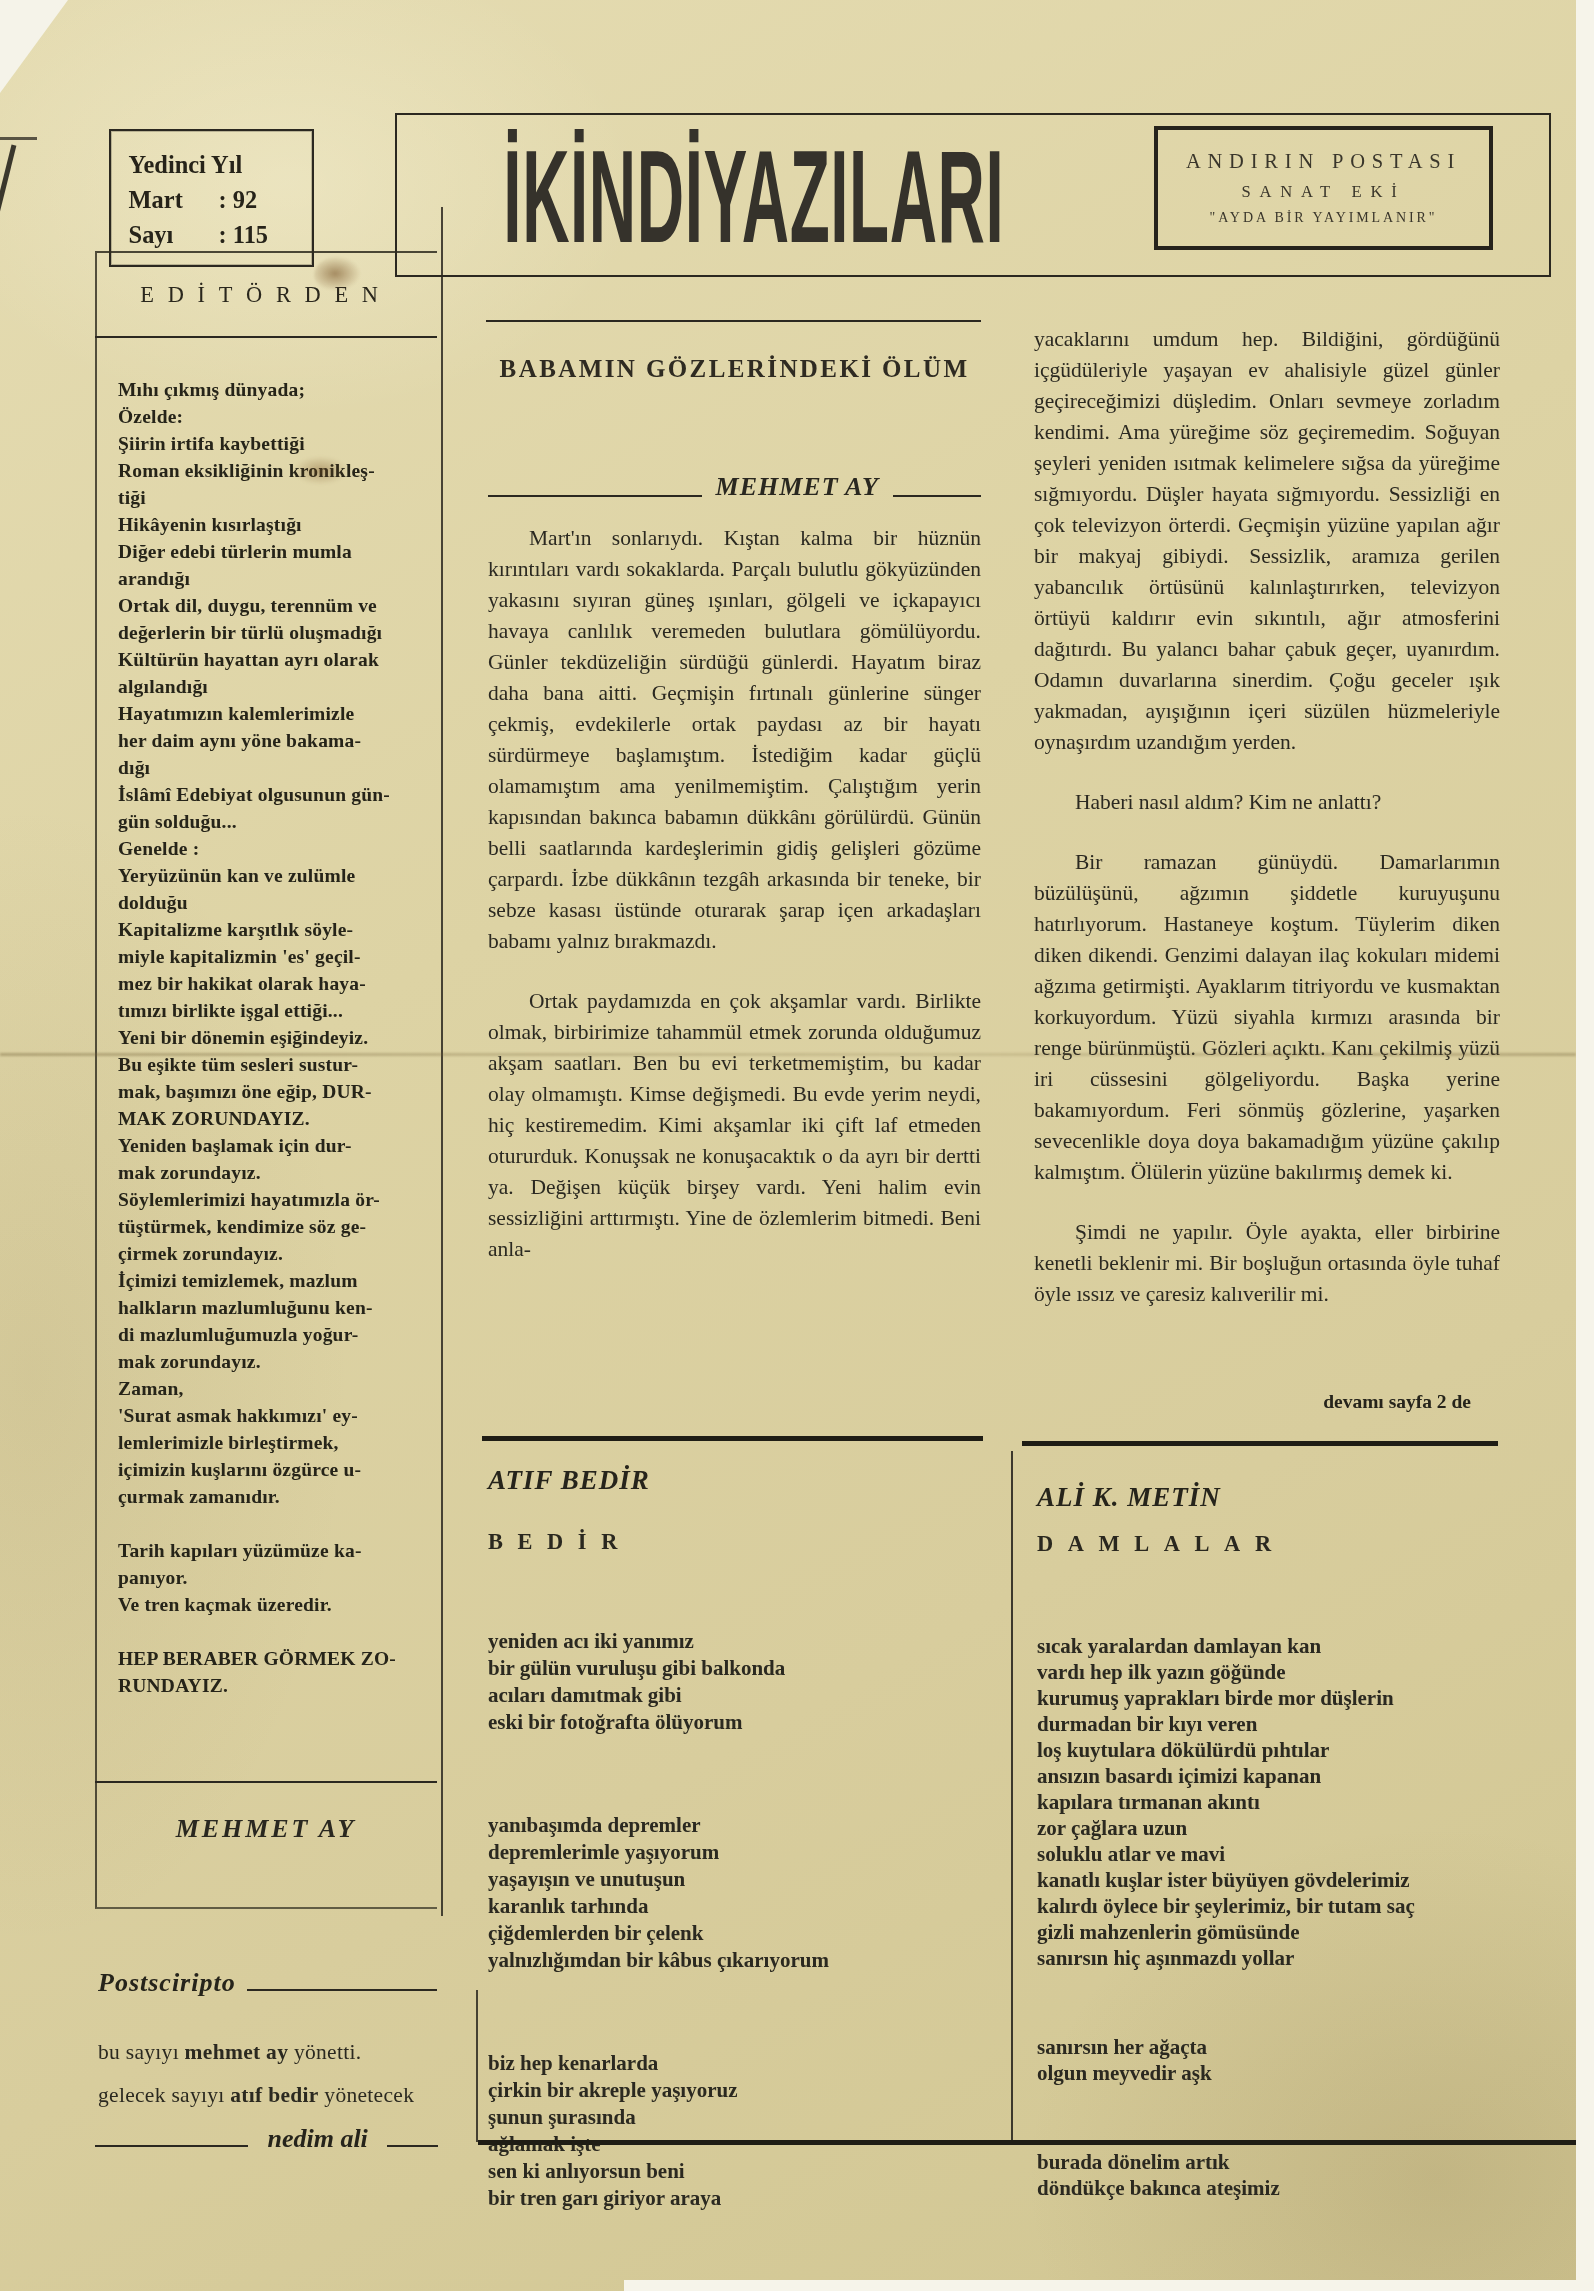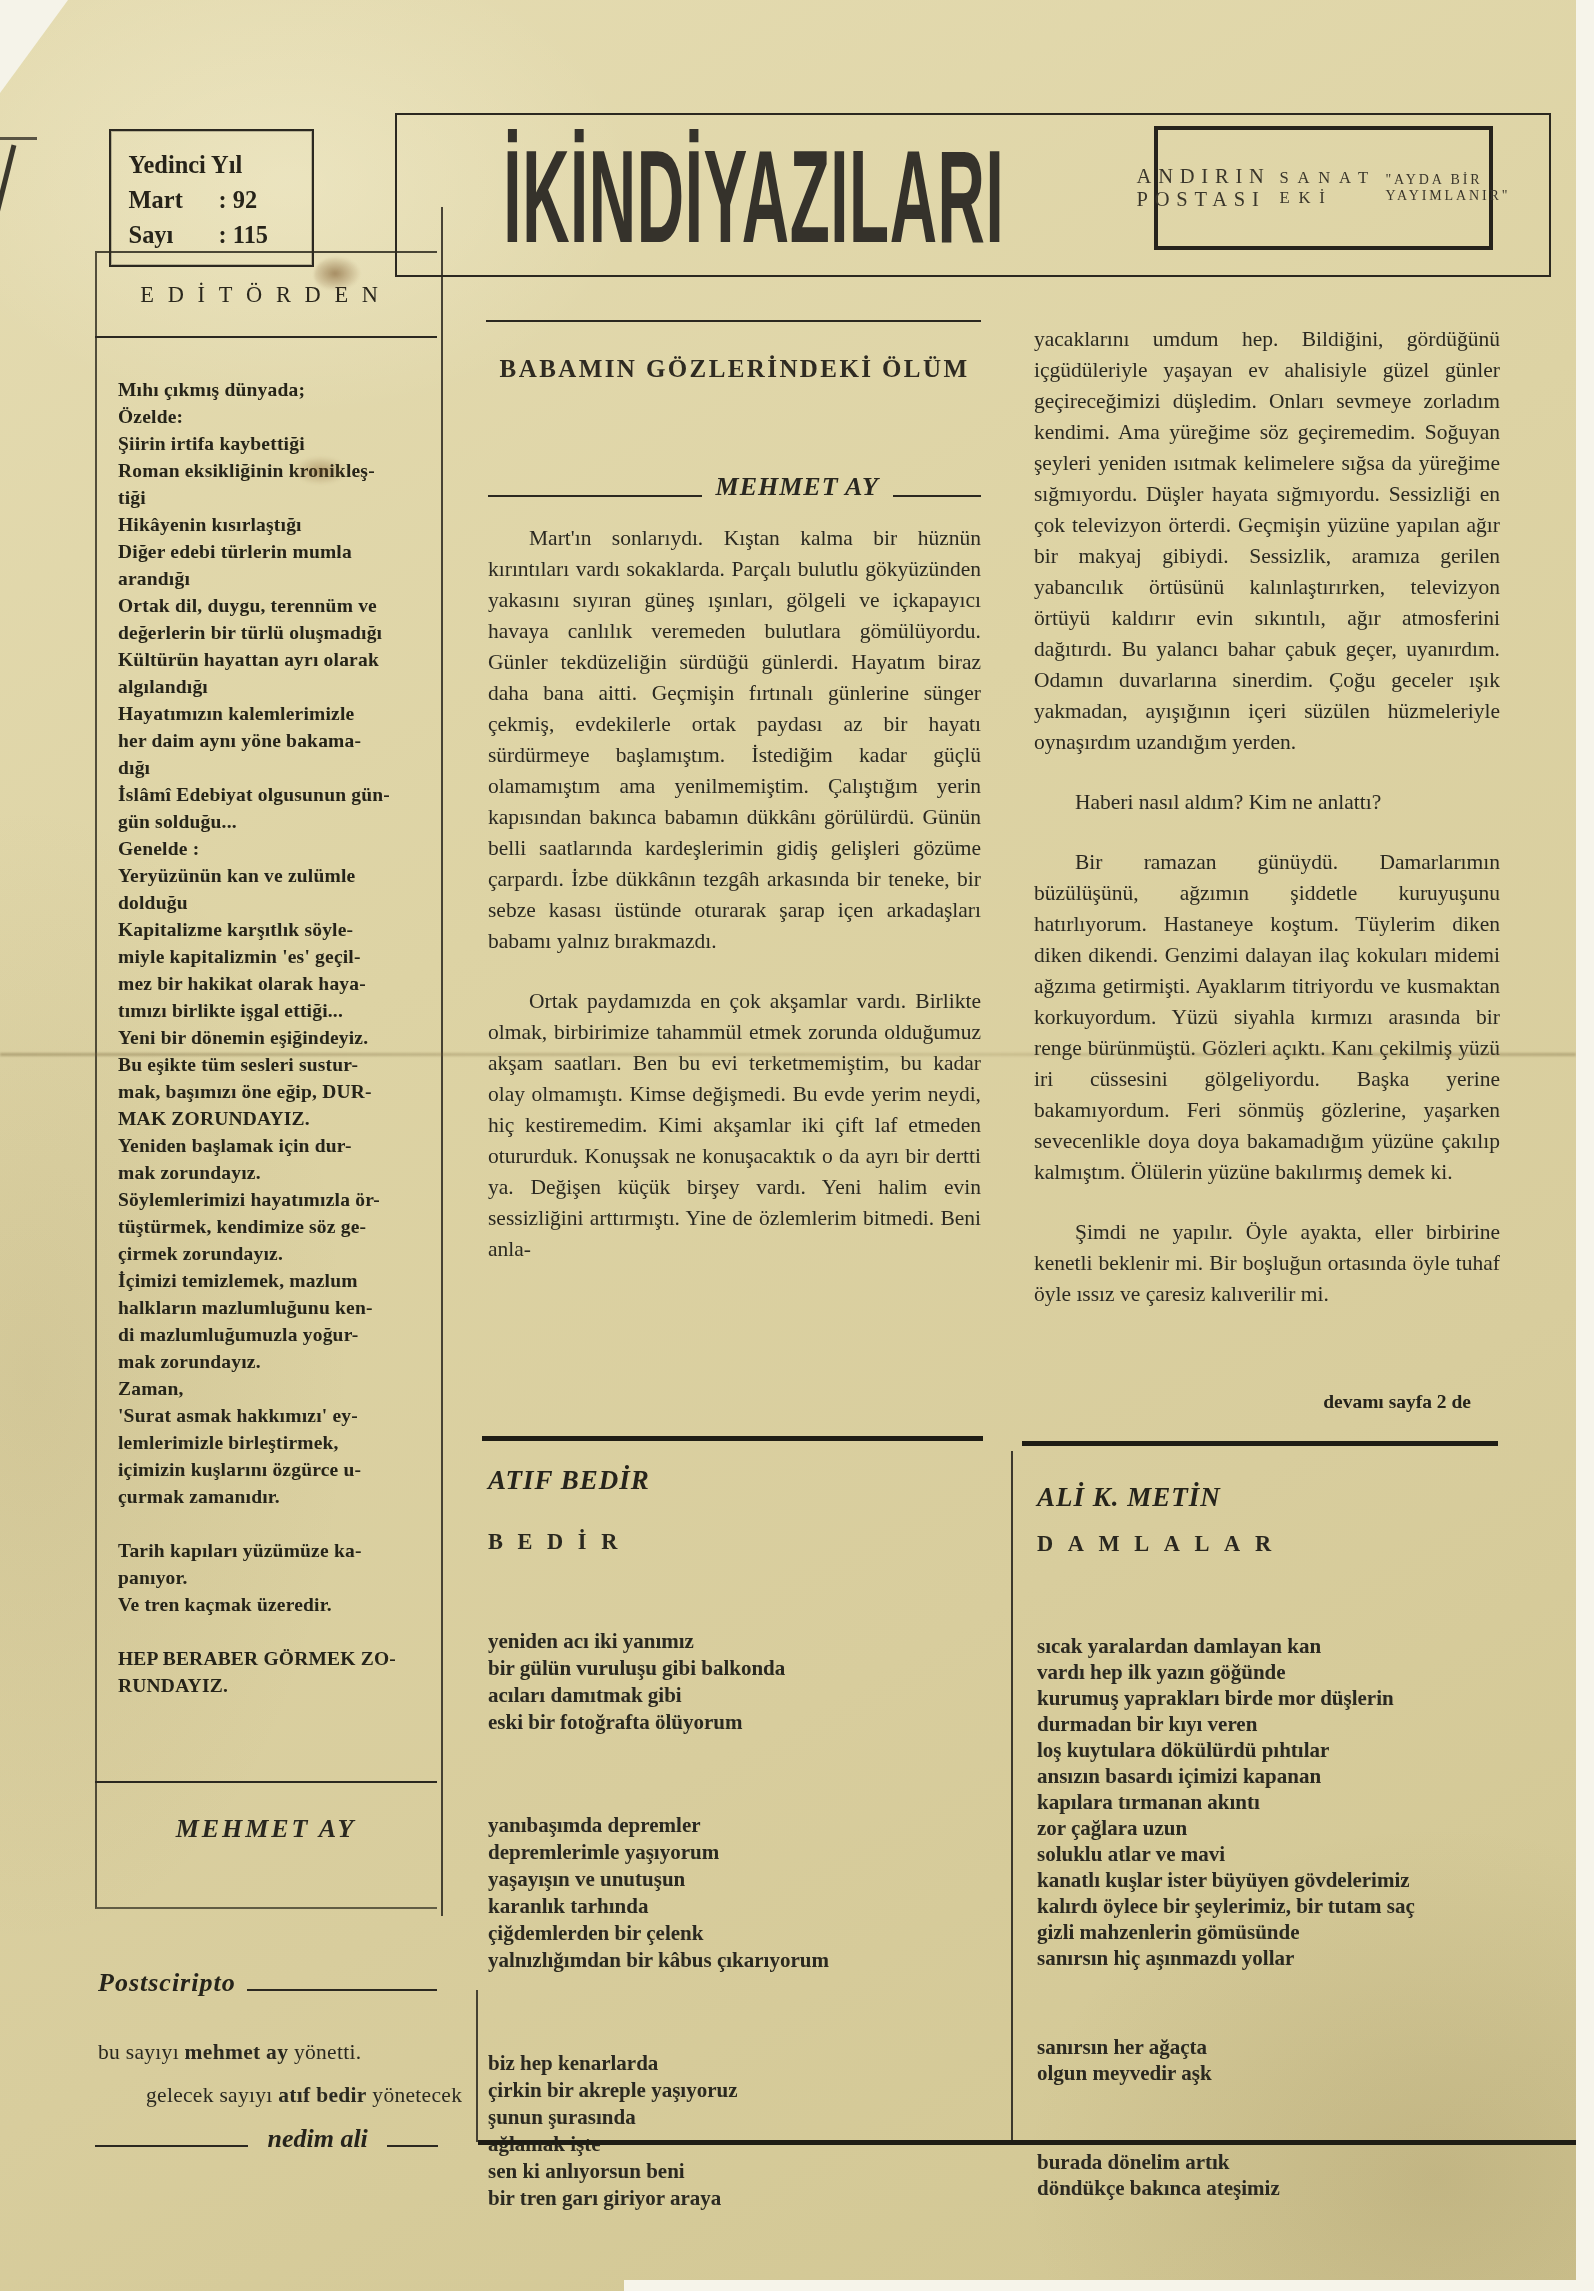--- a/index.html
+++ b/index.html
@@ -35,21 +35,21 @@
     display:flex;align-items:center;justify-content:center;overflow:visible;
   }
   .masthead-title span{
     font-family:"Liberation Sans",sans-serif;font-weight:bold;
     font-size:113px;letter-spacing:1px;color:#35322b;white-space:nowrap;
     transform:scale(0.58,1.16);
   }
   .supplement-box{
     position:absolute;left:1154px;top:126px;width:339px;height:124px;
     border:4.9px solid #26231c;box-sizing:border-box;
-    display:flex;flex-direction:row;align-items:center;justify-content:center;gap:8.8px;
+    display:flex;flex-direction:column;align-items:center;justify-content:center;gap:8.8px;
     color:#3a362b;
   }
   .supp1{font-size:20.5px;letter-spacing:6.8px;}
   .supp2{font-size:16.6px;letter-spacing:8.8px;}
   .supp3{font-size:14px;letter-spacing:2.9px;}
   
   .edit-box{
     position:absolute;left:95px;top:251px;width:342px;height:1658px;
     border-left:2px solid rgba(47,44,31,.8);
     border-top:2px solid rgba(47,44,31,.85);
@@ -202,21 +202,21 @@
   <div class="rule" style="left:95px;top:1781px;width:342px;height:2px;"></div>
   <div class="edit-sign">MEHMET AY</div>
 
   <div class="ps-title-row">
     <span class="ps-title">Postsciripto</span>
     <span class="ps-line"></span>
   </div>
   <div class="ps-text" style="top:2040px;">
     <span>bu sayıyı </span><span class="ps-bold">mehmet ay</span><span> yönetti.</span>
   </div>
-  <div class="ps-text" style="top:2083px;margin-left:48px;">
+  <div class="ps-text" style="top:2083px;">
     <span>gelecek sayıyı </span><span class="ps-bold">atıf bedir</span><span> yönetecek</span>
   </div>
   <div class="ps-credit-row">
     <span class="ps-dashL"></span>
     <span class="ps-credit">nedim ali</span>
     <span class="ps-dashR"></span>
   </div>
 
   <div class="rule" style="left:486px;top:320px;width:495px;height:2.4px;"></div>
   <div class="art-title">BABAMIN GÖZLERİNDEKİ ÖLÜM</div>

